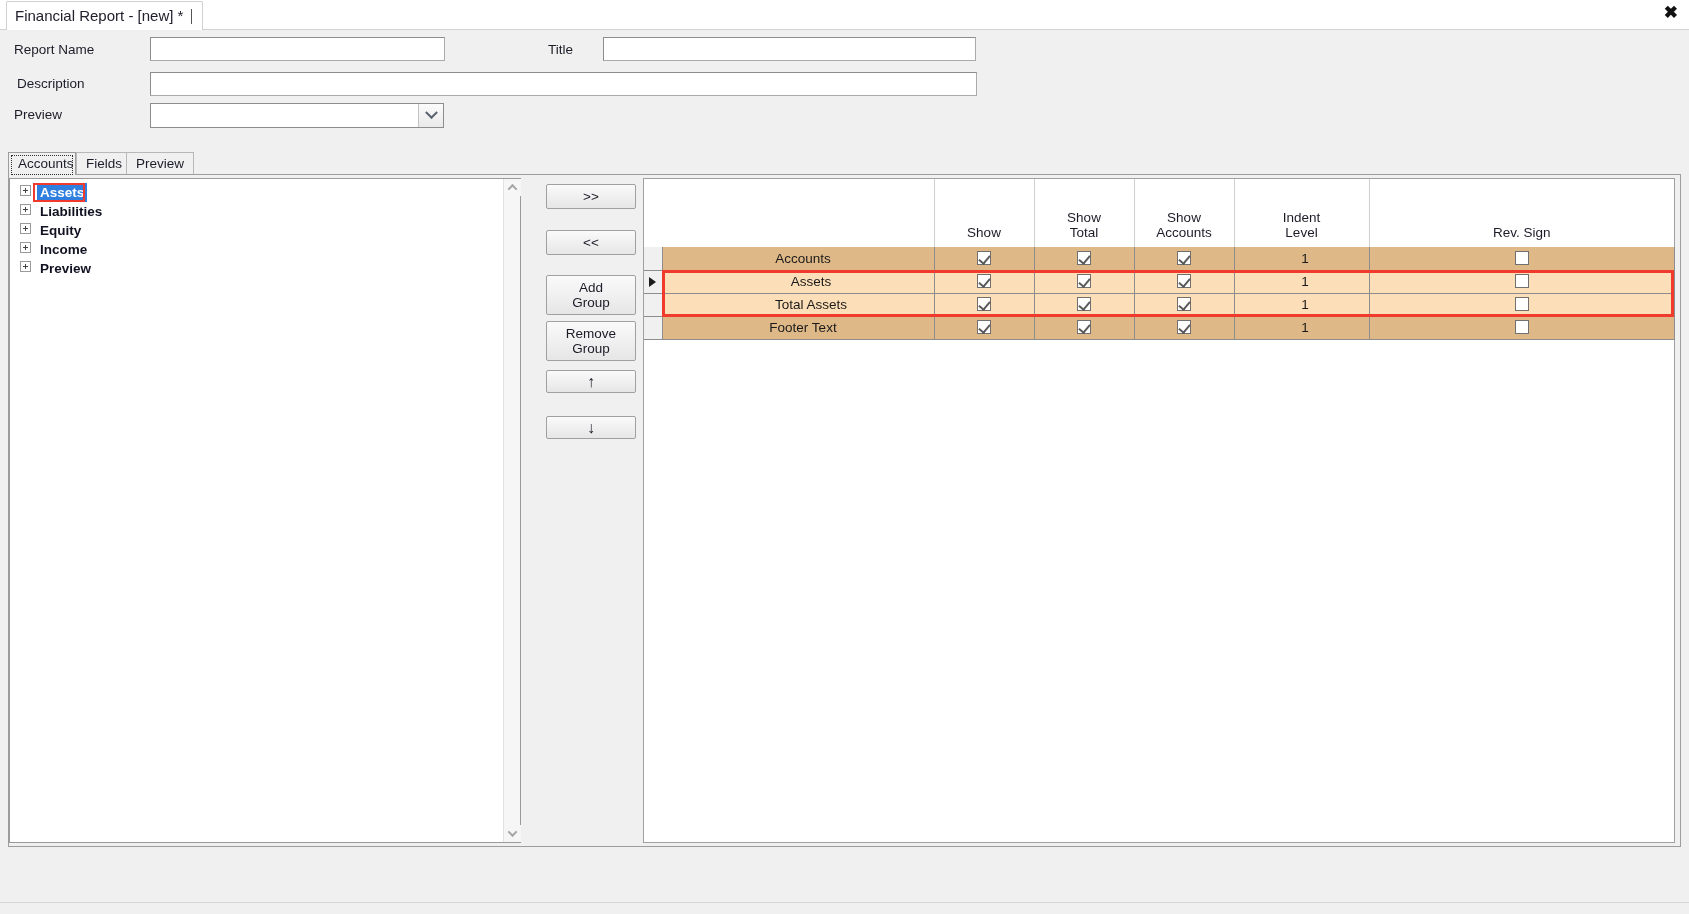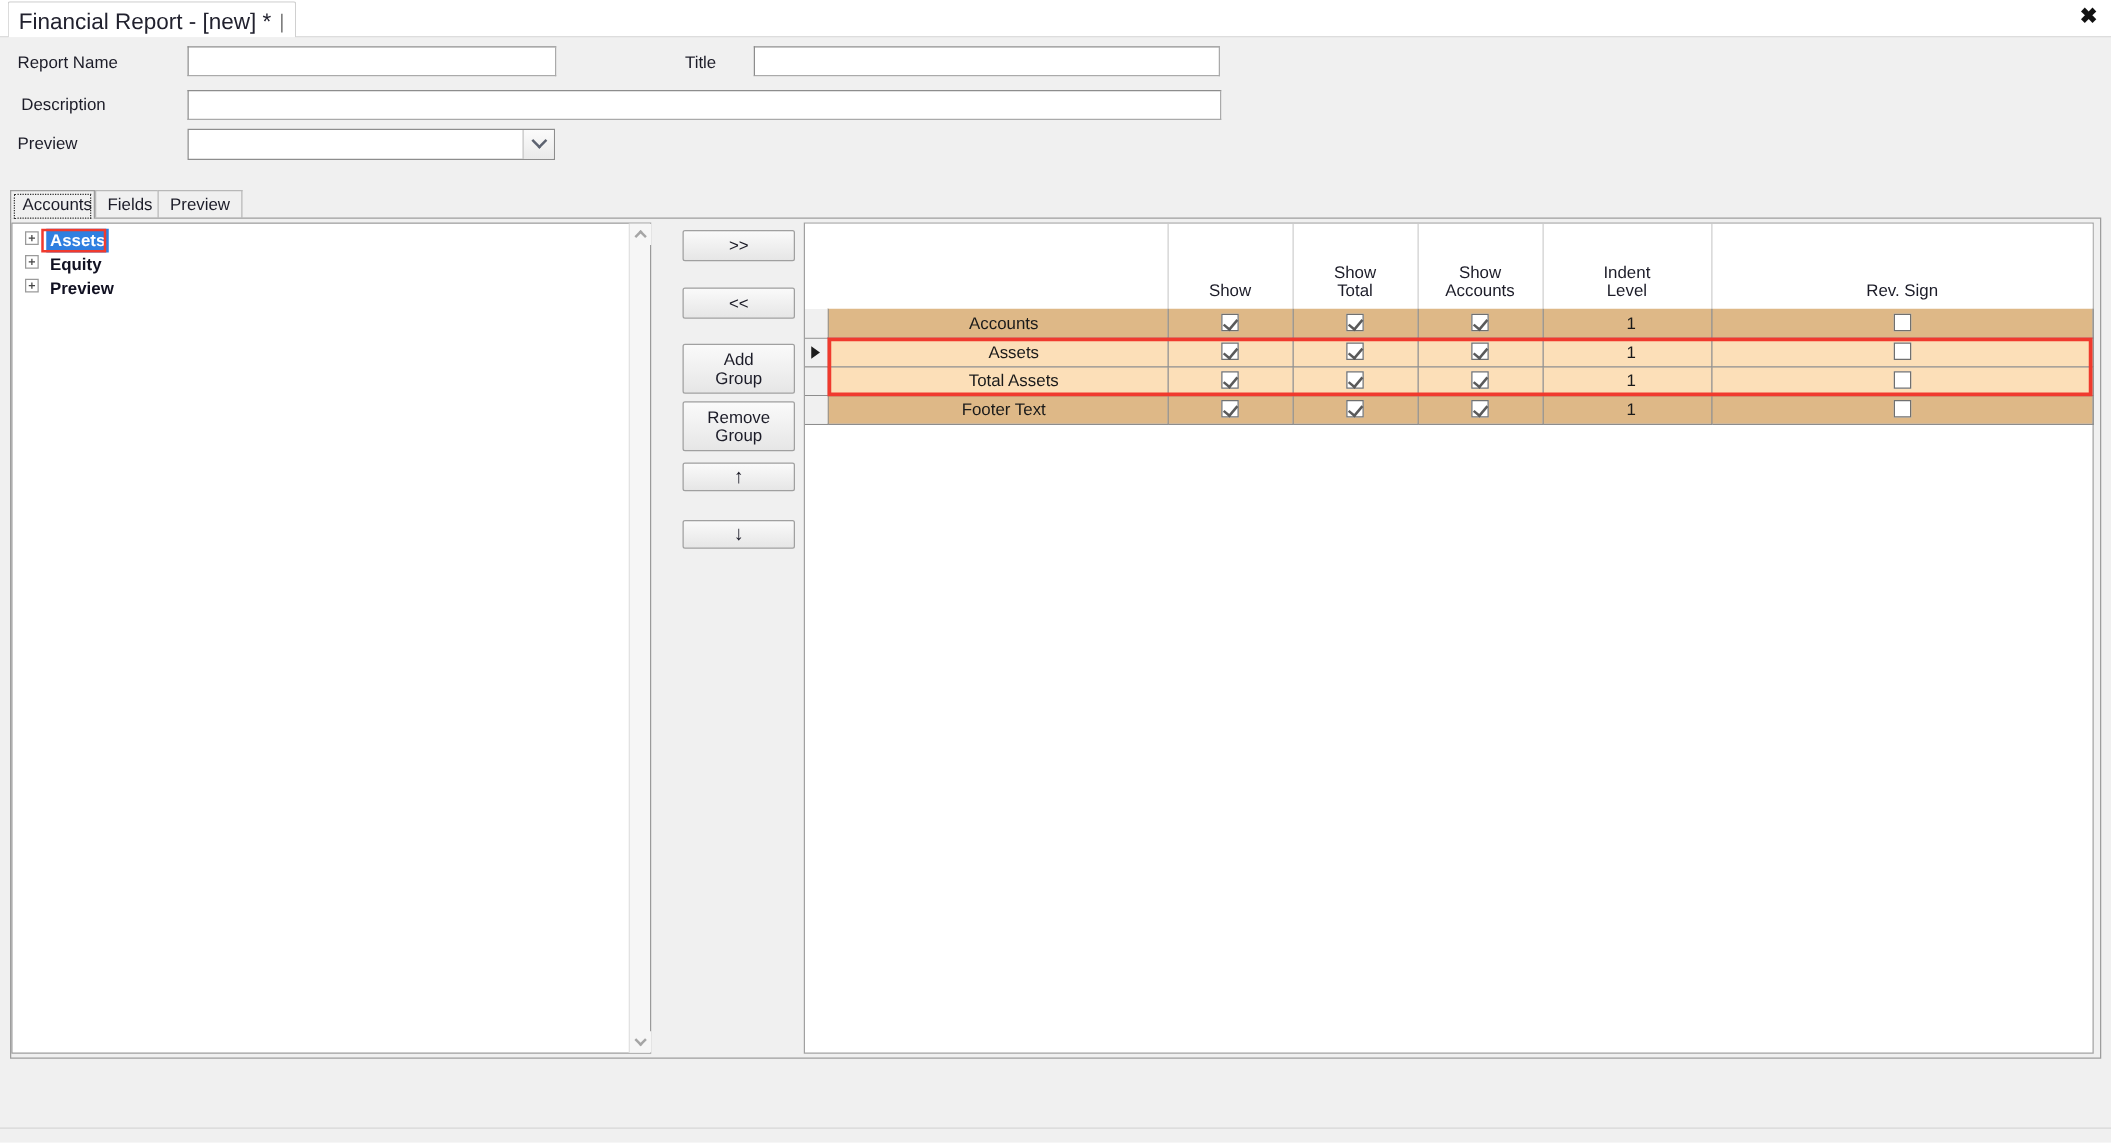--- a/index.html
+++ b/index.html
@@ -26,21 +26,21 @@
     border-bottom: 1px solid #d2d2d2;
   }
   .doc-tab {
     position: absolute; left: 6px; top: 1px;
     height: 29px;
     padding: 5px 10px 0 8px;
     background: #ffffff;
     border: 1px solid #d0d0d0;
     border-bottom: none;
     border-top-left-radius: 2px; border-top-right-radius: 2px;
-    font-size: 18px;
+    font-size: 15px;
     color: #21212e;
     white-space: nowrap;
   }
   .doc-tab .caret {
     display: inline-block;
     margin-left: 8px;
     width: 1px; height: 15px;
     background: #555;
     vertical-align: -3px;
   }
@@ -367,21 +367,27 @@
 
   <div class="tabpage">
 
     <div class="treepanel">
       <div class="treeinner">
         <div class="tnode sel" style="margin-top:4px;">
           <span class="plusbox"></span><span class="tlabel">Assets</span>
           <span class="selhl" style="width:52px;"></span>
         </div>
         <div class="tnode">
+          <span class="plusbox"></span><span class="tlabel">Liabilities</span>
+        </div>
+        <div class="tnode">
           <span class="plusbox"></span><span class="tlabel">Equity</span>
+        </div>
+        <div class="tnode">
+          <span class="plusbox"></span><span class="tlabel">Income</span>
         </div>
         <div class="tnode">
           <span class="plusbox"></span><span class="tlabel">Preview</span>
         </div>
       </div>
       <div class="vscroll">
         <div class="sbtn up">
             <span class="sarrow"></span>
           </div>
         <div class="sbtn dn">

